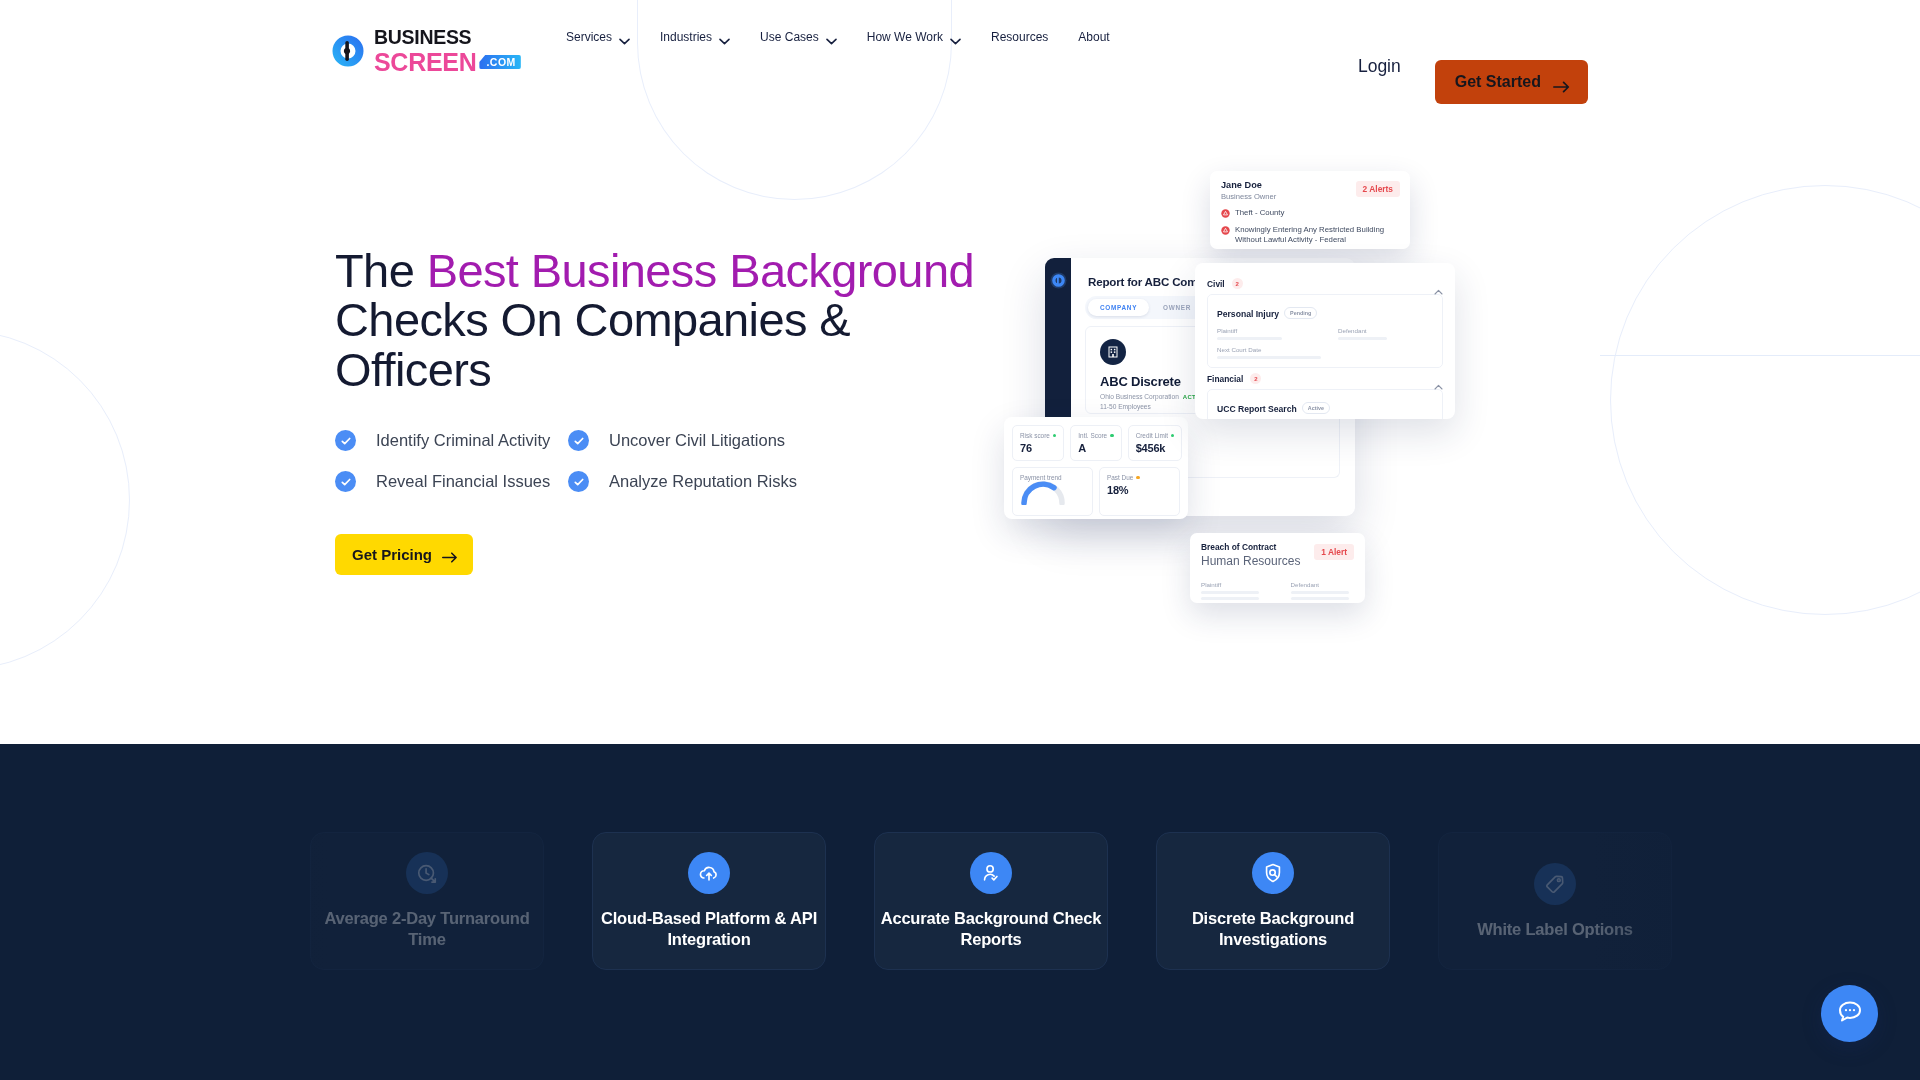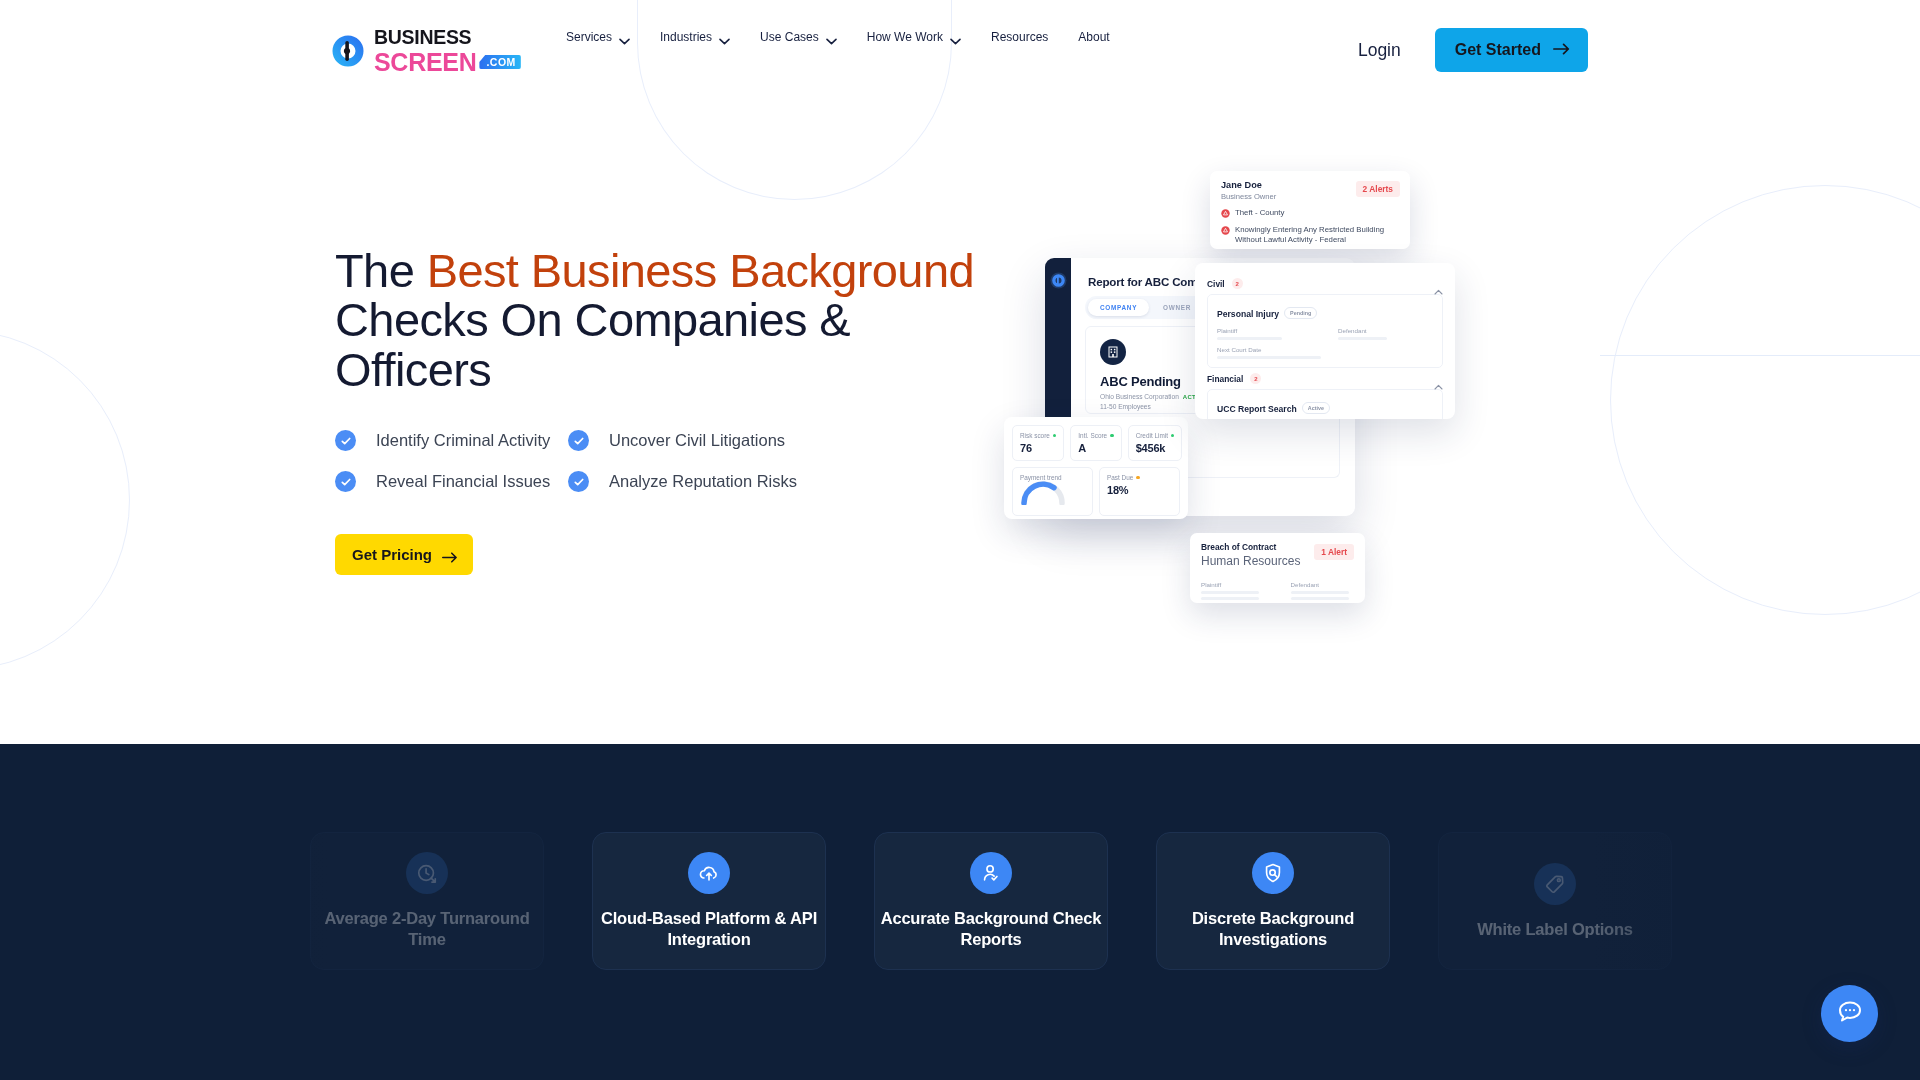--- a/index.html
+++ b/index.html
@@ -41,34 +41,35 @@
   .nav { position:absolute; left:566px; top:30px; display:flex; align-items:center; gap:30px; }
   .nav-item {
     display:flex; align-items:center; gap:7px;
     font-size: 12px; color:#17203f; font-weight:400; white-space:nowrap; cursor:pointer;
   }
   .chev { width:11px; height:7px; display:inline-block; }
 
   .auth { position:absolute; right:332px; top:28px; display:flex; align-items:center; gap:34px; }
   .login { font-size:17.5px; color:#17203f; cursor:pointer; }
   .btn-yellow {
-    background:#0ea5e9; color:#16161d; border:none; border-radius:6px;
+    background:#c2410c; color:#16161d; border:none; border-radius:6px;
     font-size:16px; font-weight:700; font-family:"Liberation Sans", sans-serif;
-    padding: 13px 18px 13px 20px; display:flex; align-items:flex-start; gap:12px; cursor:pointer;
+    padding: 13px 18px 13px 20px; display:flex; align-items:flex-end; gap:12px; cursor:pointer;
     white-space:nowrap;
+    margin-top:32px;
   }
   .btn-yellow .arr { width:17px; height:12px; }
 
   
   .hero-left { position:absolute; left:335px; top:246px; width:640px; }
   h1.hero-title {
     font-size: 47px; line-height: 1.05; font-weight: 400; letter-spacing:-0.6px;
     color:#141a31;
   }
-  h1.hero-title .hl { color:#c2410c; }
+  h1.hero-title .hl { color:#a21caf; }
   .checks { margin-top: 36px; display:grid; grid-template-columns: 233px auto; row-gap: 20px; }
   .chk { display:flex; align-items:center; gap:20px; }
   .chk-ico { width:21px; height:21px; flex:0 0 21px; border-radius:50%; background:#4b8df5; display:flex; align-items:center; justify-content:center; }
   .chk-ico svg { width:12px; height:12px; }
   .chk-label { font-size:16.5px; color:#3c4454; }
   .btn-pricing {
     margin-top:42px; background:#ffd900; color:#16161d; border:none; border-radius:6px;
     font-size:15px; font-weight:700; font-family:"Liberation Sans", sans-serif;
     padding: 12px 15px 12px 17px; display:inline-flex; align-items:center; gap:10px; cursor:pointer;
   }
@@ -313,21 +314,21 @@
         <span class="co-ico">
           <svg viewBox="0 0 14 14" width="14" height="14">
             <rect x="3" y="2" width="8" height="10" fill="none" stroke="#fff" stroke-width="1"></rect>
             <rect x="4.6" y="3.8" width="1.5" height="1.5" fill="#fff"></rect>
               <rect x="7.9" y="3.8" width="1.5" height="1.5" fill="#fff"></rect>
             <rect x="4.6" y="6.4" width="1.5" height="1.5" fill="#fff"></rect>
               <rect x="7.9" y="6.4" width="1.5" height="1.5" fill="#fff"></rect>
             <rect x="6.2" y="9" width="1.6" height="3" fill="#fff"></rect>
           </svg>
         </span>
-        <div class="co-name">ABC Pending</div>
+        <div class="co-name">ABC Discrete</div>
         <div class="co-meta">
           <span>Ohio Business Corporation</span><span class="co-active">ACTIVE FILING</span>
         </div>
         <div class="co-meta2">11-50 Employees</div>
       </div>
       <div class="co-strip"></div>
     </div>
 
     <div class="metrics">
       <div class="m-row">

